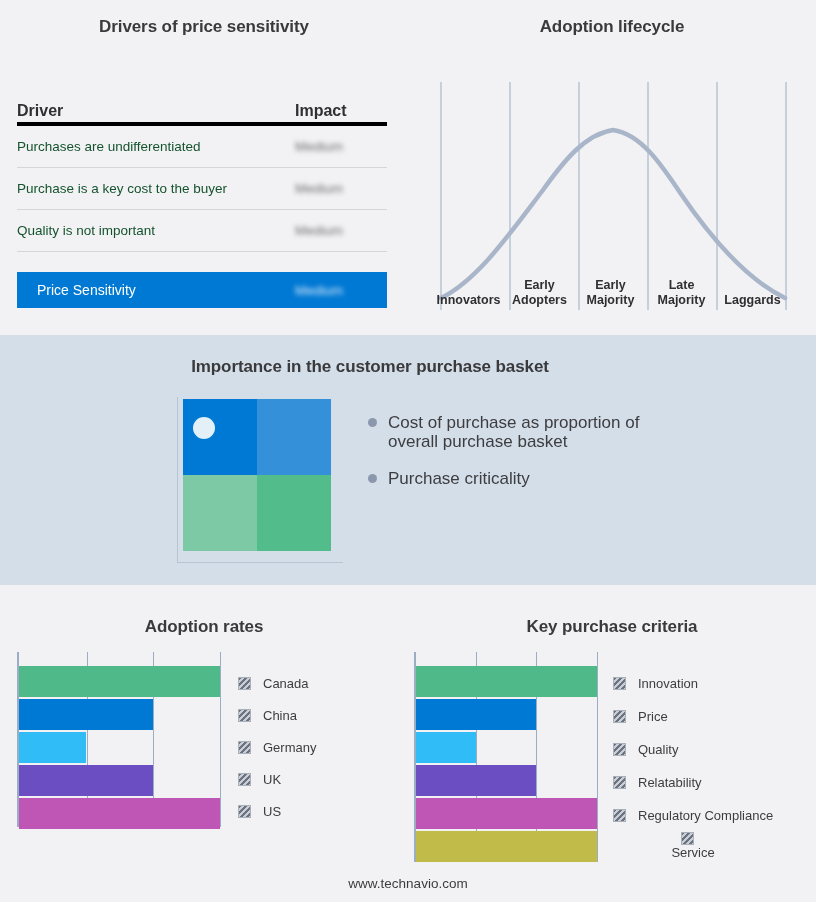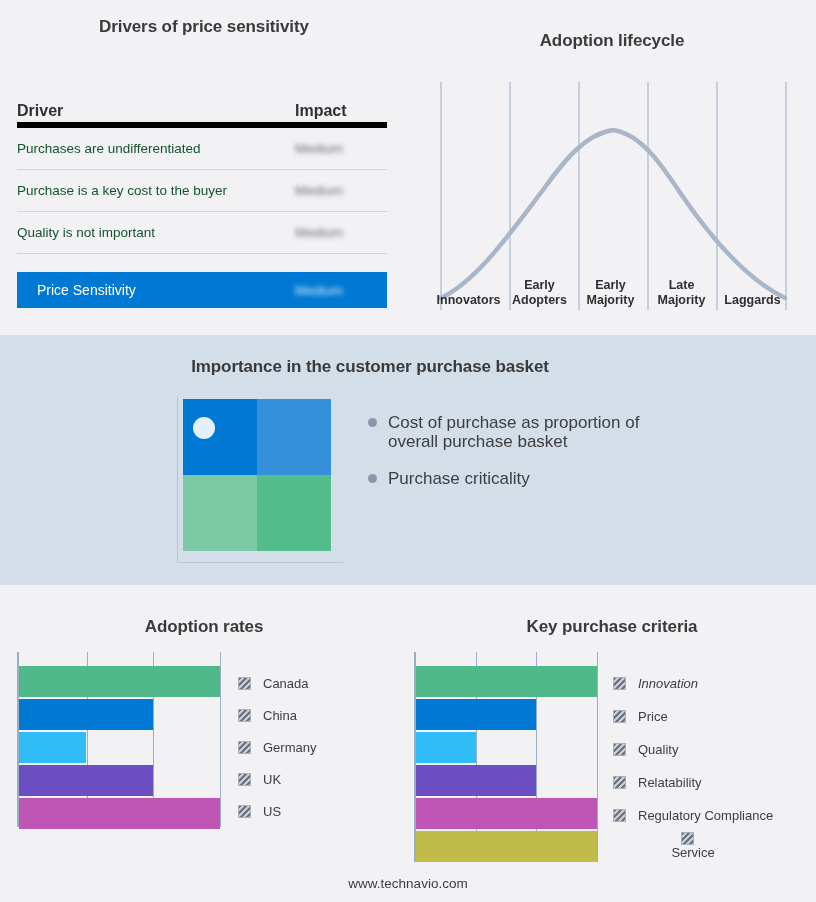--- a/index.html
+++ b/index.html
@@ -49,21 +49,21 @@
   }
   .driver-table {
     position: absolute;
     left: 17px; top: 90px;
     width: 370px;
   }
   .driver-head {
     display: flex;
     align-items: flex-end;
     height: 30px;
-    border-bottom: 6px solid #000000;
+    border-bottom: 4px solid #000000;
     padding-bottom: 2px;
   }
   .driver-head .col-driver {
     flex: 1;
     font-size: 16px;
     font-weight: bold;
     color: #303033;
   }
   .driver-head .col-impact {
     width: 92px;
@@ -116,21 +116,21 @@
   }
 
   
   .panel-lifecycle {
     position: absolute;
     left: 408px; top: 0;
     width: 408px; height: 335px;
   }
   .panel-lifecycle .panel-title {
     position: absolute;
-    left: 0; top: 31px;
+    left: 0; top: 17px;
     width: 408px;
   }
   .lifecycle-plot {
     position: absolute;
     left: 25px; top: 82px;
     width: 355px; height: 228px;
   }
   .lifecycle-plot svg { display: block; }
   .lifecycle-labels {
     position: absolute;
@@ -473,21 +473,21 @@
           <div class="bc-bar" style="top:14px;  width:181px; height:31px; background:#4fb98a;"></div>
           <div class="bc-bar" style="top:47px;  width:120px; height:31px; background:#0079d4;"></div>
           <div class="bc-bar" style="top:80px;  width:60px;  height:31px; background:#2fbcf7;"></div>
           <div class="bc-bar" style="top:113px; width:120px; height:31px; background:#6b4ec2;"></div>
           <div class="bc-bar" style="top:146px; width:181px; height:31px; background:#bf55b5;"></div>
           <div class="bc-bar" style="top:179px; width:181px; height:31px; background:#c1bb4a;"></div>
         </div>
       </div>
 
       <div class="bc-legend" style="left:205px; top:70px;">
-        <div class="bc-leg-item" style="height:33px;font-style:italic;">
+        <div class="bc-leg-item" style="height:33px;">
           <span class="bc-swatch"></span>
           <span class="bc-leg-label">Innovation</span>
         </div>
         <div class="bc-leg-item" style="height:33px;">
           <span class="bc-swatch"></span>
           <span class="bc-leg-label">Price</span>
         </div>
         <div class="bc-leg-item" style="height:33px;text-align:right;">
           <span class="bc-swatch"></span>
           <span class="bc-leg-label">Quality</span>

